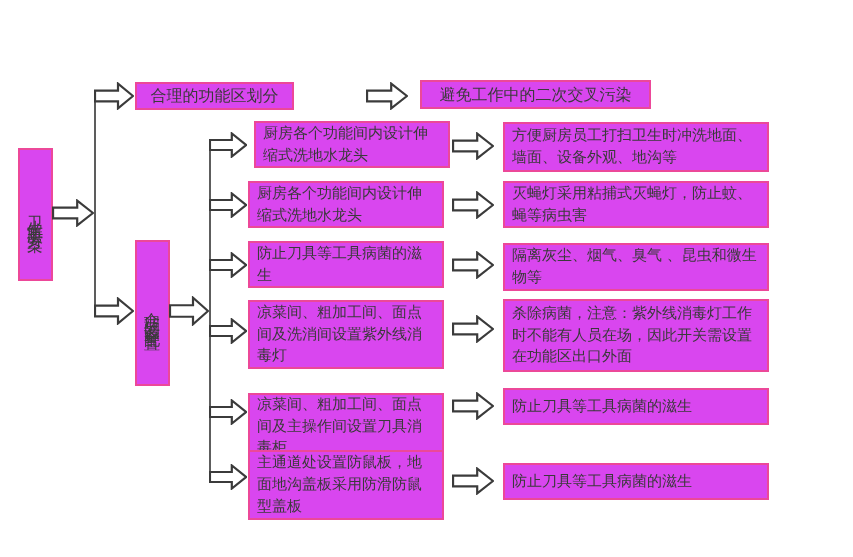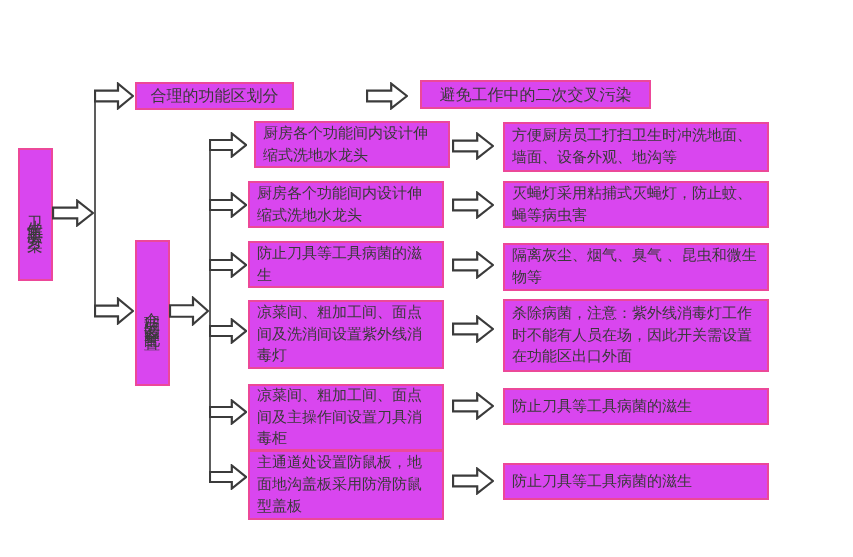--- a/index.html
+++ b/index.html
@@ -94,21 +94,21 @@
       <polygon points="1,8 24,8 24,1.5 39,13 24,24.5 24,18 1,18"></polygon>
     </svg>
   <svg class="barrow" style="left:209px;top:464px;width:38px;height:26px;" viewBox="0 0 40 26" preserveAspectRatio="none">
       <polygon points="1,8 24,8 24,1.5 39,13 24,24.5 24,18 1,18"></polygon>
     </svg>
 
   <div class="box" style="left:248px;top:121px;width:196px;height:47px;margin-left:6px;">厨房各个功能间内设计伸缩式洗地水龙头</div>
   <div class="box" style="left:248px;top:181px;width:196px;height:47px;">厨房各个功能间内设计伸缩式洗地水龙头</div>
   <div class="box" style="left:248px;top:241px;width:196px;height:47px;">防止刀具等工具病菌的滋生</div>
   <div class="box" style="left:248px;top:300px;width:196px;height:69px;">凉菜间、粗加工间、面点间及洗消间设置紫外线消毒灯</div>
-  <div class="box" style="left:248px;top:384px;width:196px;height:67px;">凉菜间、粗加工间、面点间及主操作间设置刀具消毒柜</div>
+  <div class="box" style="left:248px;top:393px;width:196px;height:67px;">凉菜间、粗加工间、面点间及主操作间设置刀具消毒柜</div>
   <div class="box" style="left:248px;top:450px;width:196px;height:70px;">主通道处设置防鼠板，地面地沟盖板采用防滑防鼠型盖板</div>
 
   <svg class="barrow" style="left:452px;top:132px;width:42px;height:28px;" viewBox="0 0 40 26" preserveAspectRatio="none">
       <polygon points="1,8 24,8 24,1.5 39,13 24,24.5 24,18 1,18"></polygon>
     </svg>
   <svg class="barrow" style="left:452px;top:191px;width:42px;height:28px;" viewBox="0 0 40 26" preserveAspectRatio="none">
       <polygon points="1,8 24,8 24,1.5 39,13 24,24.5 24,18 1,18"></polygon>
     </svg>
   <svg class="barrow" style="left:452px;top:251px;width:42px;height:28px;" viewBox="0 0 40 26" preserveAspectRatio="none">
       <polygon points="1,8 24,8 24,1.5 39,13 24,24.5 24,18 1,18"></polygon>

